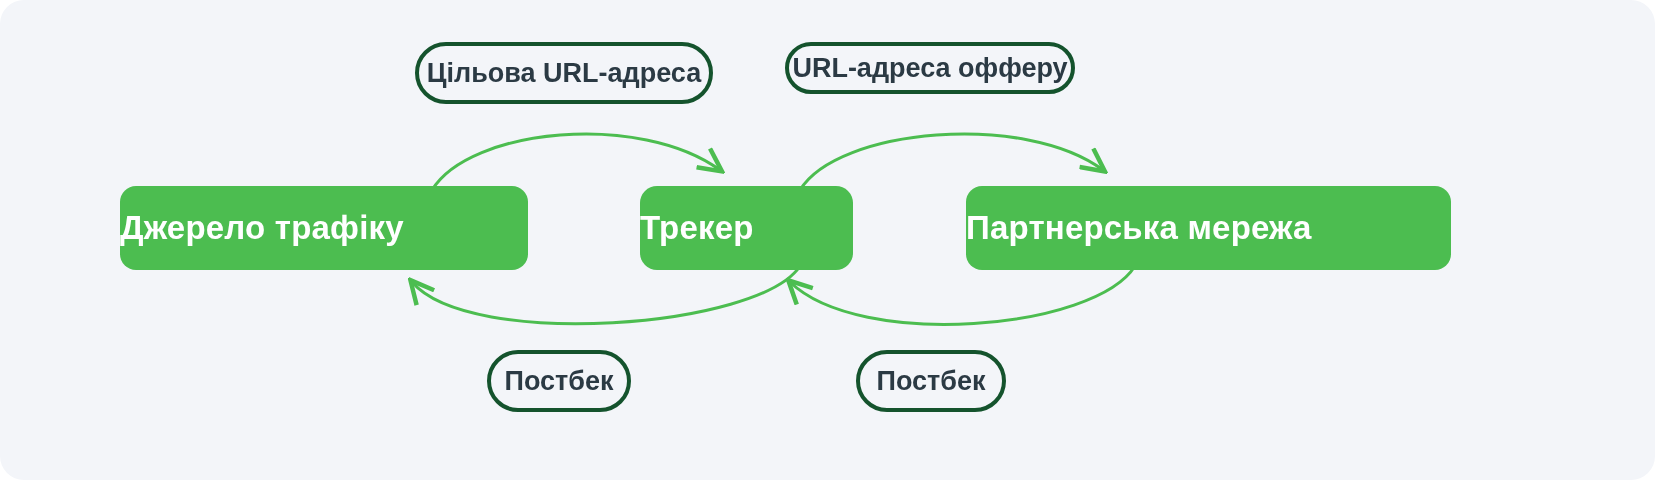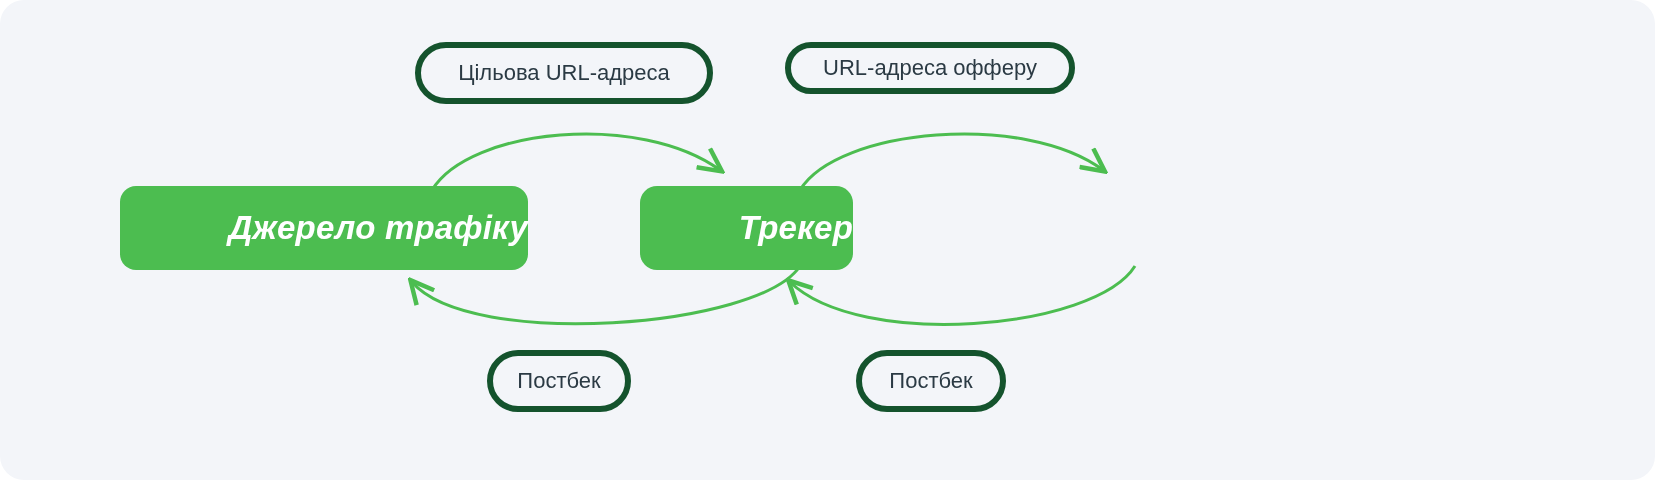--- a/index.html
+++ b/index.html
@@ -28,28 +28,27 @@
     width: 1655px;
     height: 480px;
     pointer-events: none;
   }
   .node {
     position: absolute;
     background: #4cbd50;
     border-radius: 16px;
     display: flex;
     align-items: center;
-    justify-content: flex-end;
+    justify-content: flex-start;
     color: #ffffff;
     font-weight: bold;
     font-size: 33px;
     letter-spacing: 0.2px;
     white-space: nowrap;
     box-sizing: border-box;
-    font-style: italic;
   }
   #node-traffic-source {
     left: 120px;
     top: 186px;
     width: 408px;
     height: 84px;
   }
   #node-tracker {
     left: 640px;
     top: 186px;
@@ -58,30 +57,31 @@
     border-radius: 17px;
   }
   #node-affiliate-network {
     left: 966px;
     top: 186px;
     width: 485px;
     height: 84px;
   }
   .pill {
     position: absolute;
-    border: 6px solid #14532d;
+    border: 4px solid #14532d;
     border-radius: 999px;
     background: transparent;
     display: flex;
     align-items: center;
     justify-content: center;
     color: #2b3a44;
-    font-size: 22px;
+    font-size: 27px;
     white-space: nowrap;
     box-sizing: border-box;
+    font-weight: bold;
   }
   #pill-target-url {
     left: 415px;
     top: 42px;
     width: 298px;
     height: 62px;
   }
   #pill-offer-url {
     left: 785px;
     top: 42px;
@@ -123,20 +123,23 @@
   </svg>
 
   <div class="node" id="node-traffic-source">
     <span>Джерело трафіку</span>
   </div>
 
   <div class="node" id="node-tracker">
     <span>Трекер</span>
   </div>
 
+  <div class="node" id="node-affiliate-network">
+    <span>Партнерська мережа</span>
+  </div>
 
   <div class="pill" id="pill-target-url">
     <span>Цільова URL-адреса</span>
   </div>
 
   <div class="pill" id="pill-offer-url">
     <span>URL-адреса офферу</span>
   </div>
 
   <div class="pill" id="pill-postback-left">

